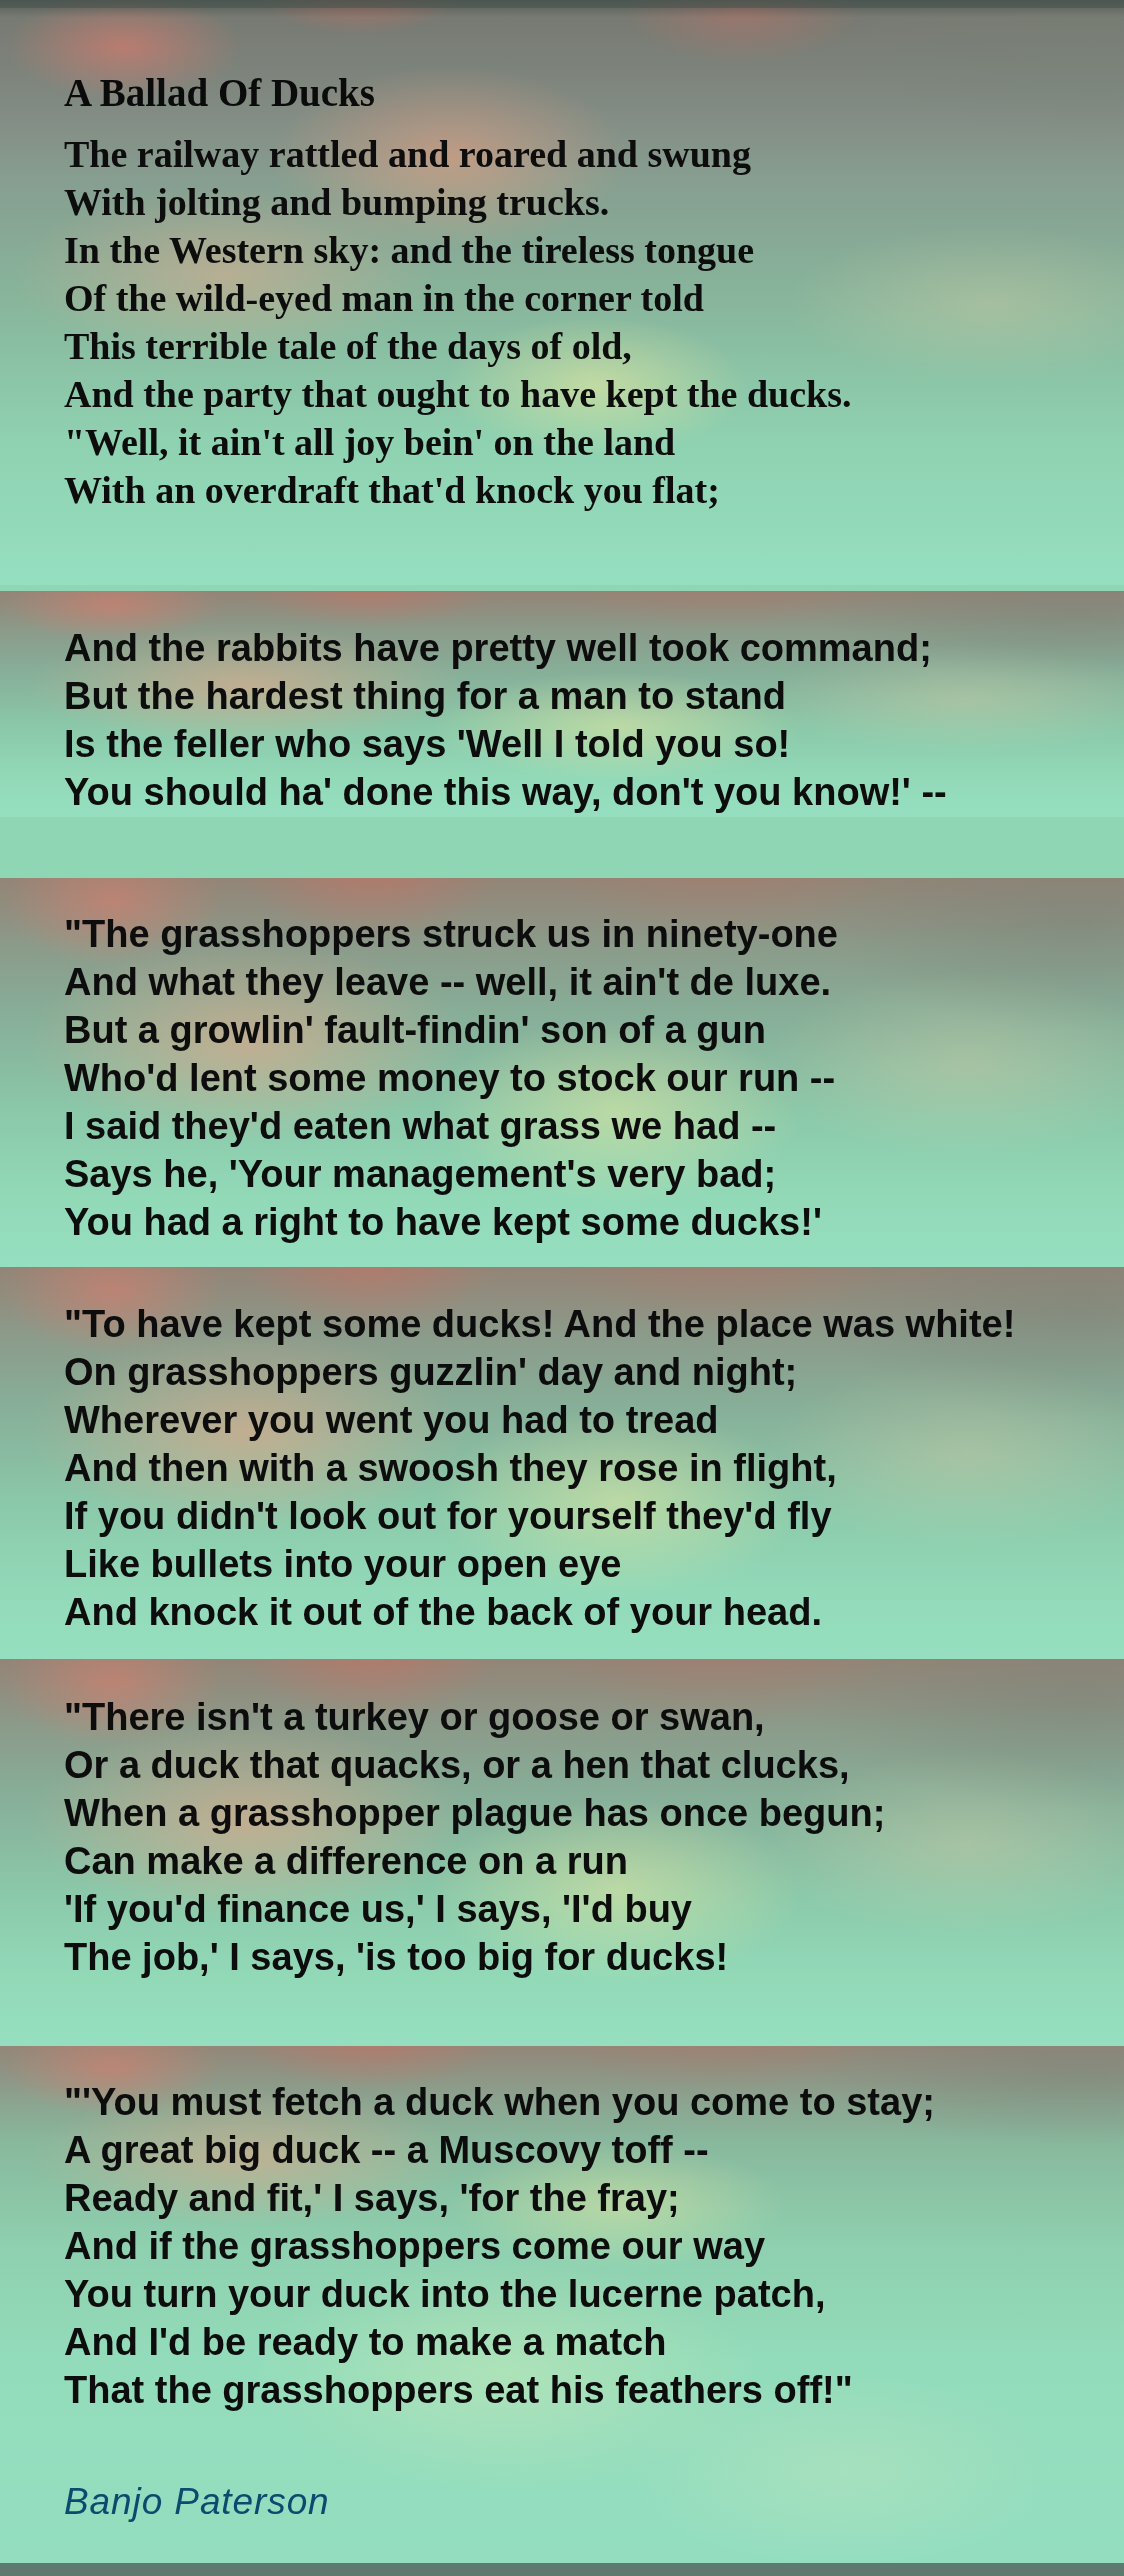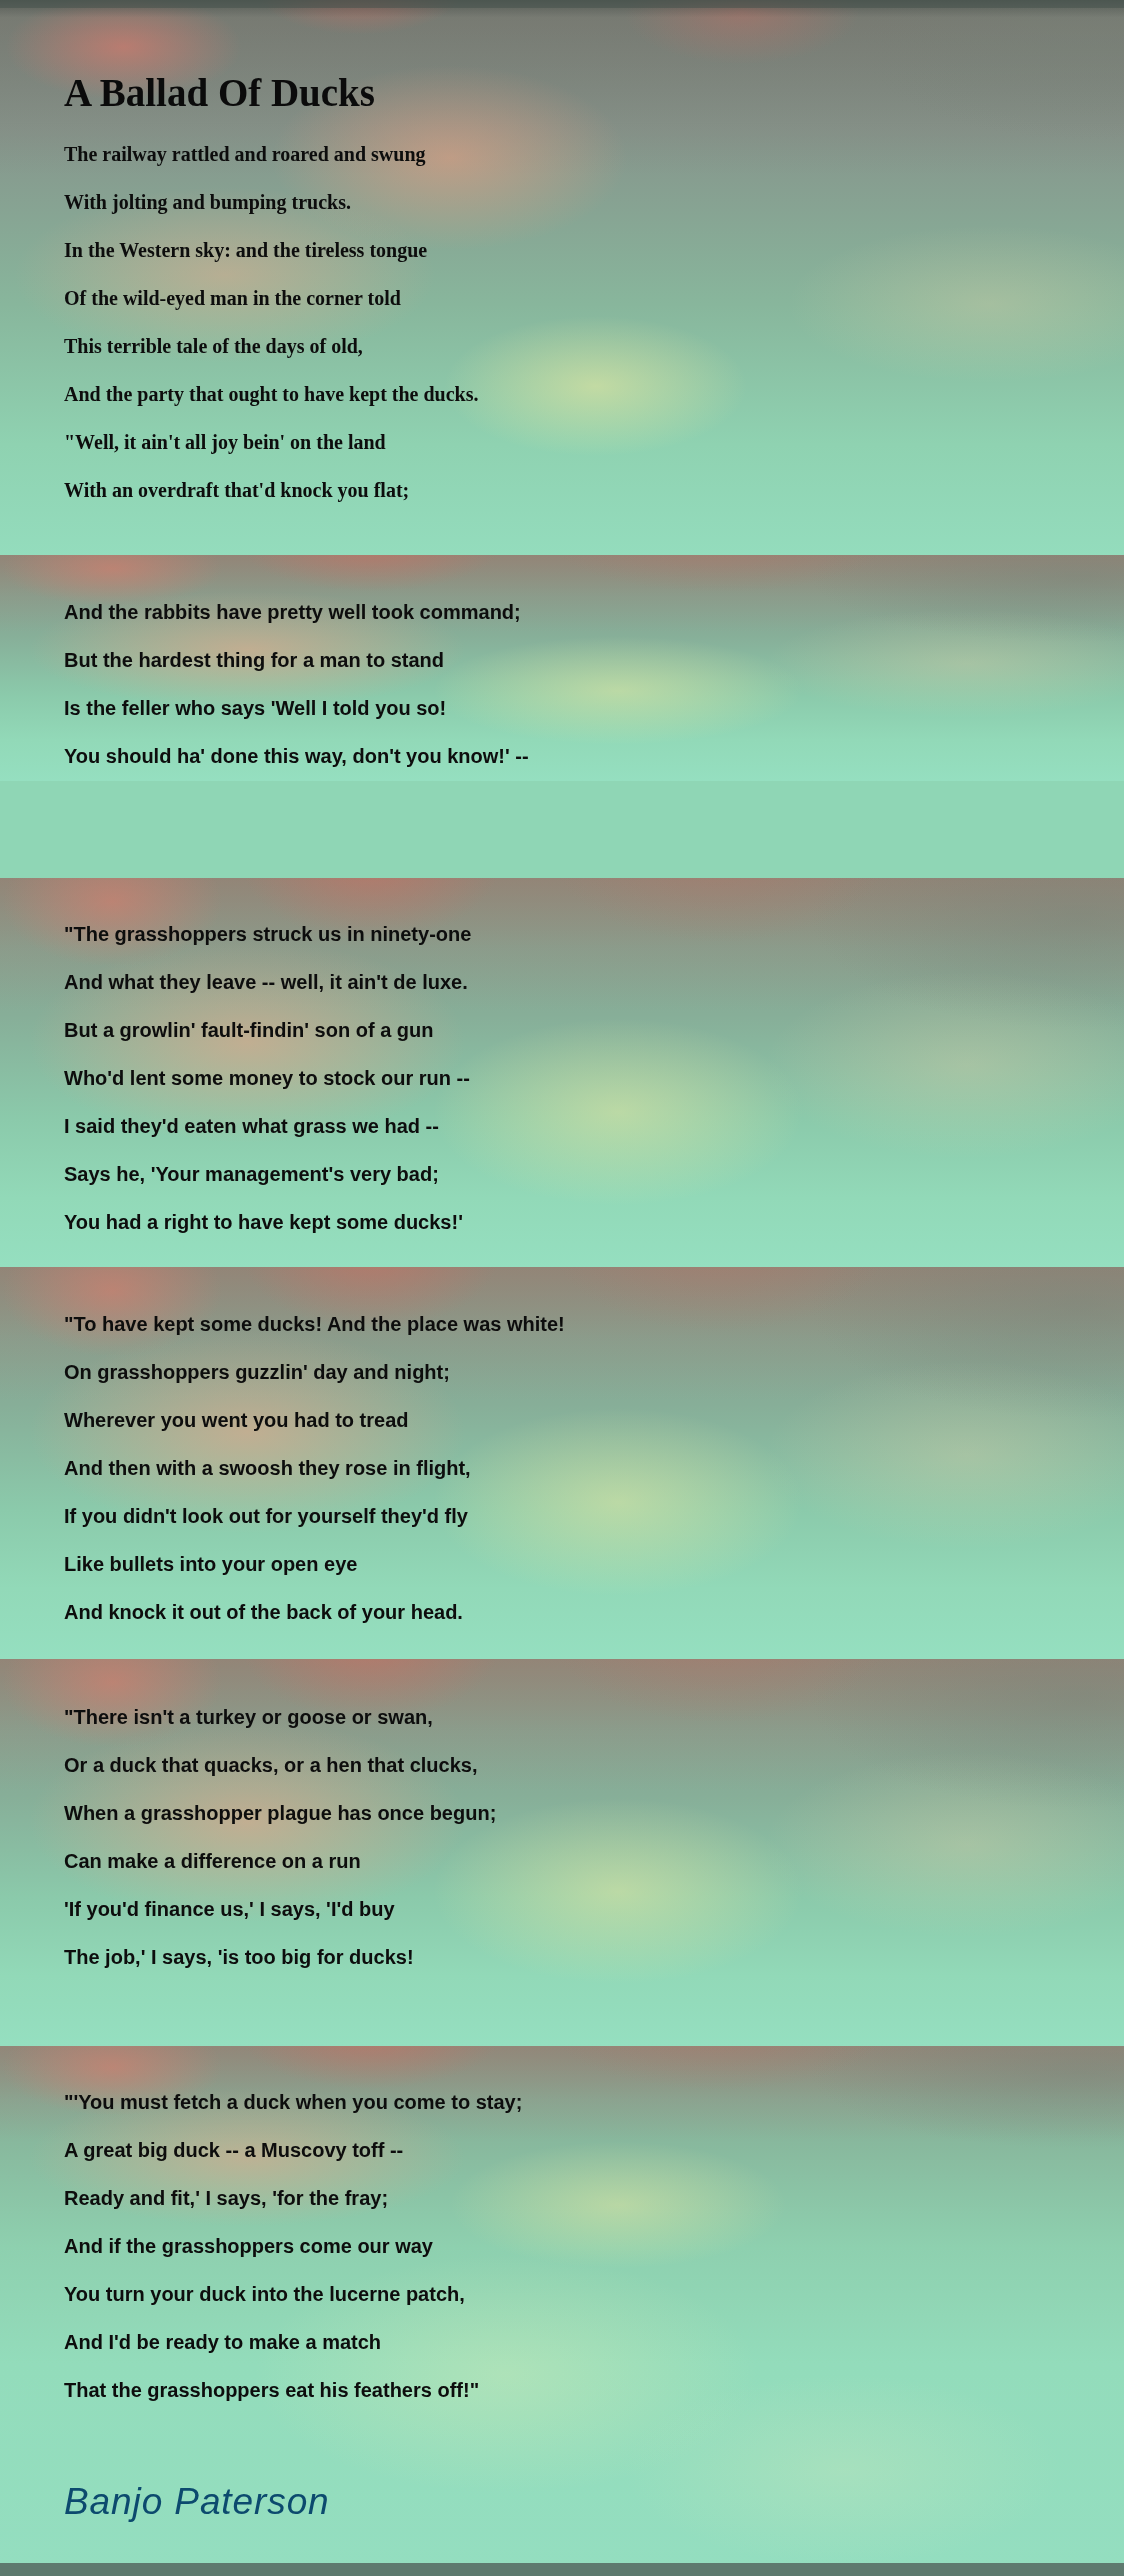--- a/index.html
+++ b/index.html
@@ -64,21 +64,21 @@
   .title{
     position:absolute;left:64px;top:43px;
     font-size:39px;font-weight:700;line-height:47px;
     color:#0b0b0b;white-space:nowrap;
   }
   .stanza{
     padding-left:64px;
   }
   .line{
     display:block;
-    font-size:20px;font-weight:700;line-height:48px;
+    font-size:38px;font-weight:700;line-height:48px;
     color:#0d0d0d;white-space:nowrap;
   }
   .pt-s1{padding-top:130px;}
   .pt-s2{padding-top:33px;}
   .pt-s3{padding-top:32px;}
   .pt-s4{padding-top:33px;}
   .pt-s5{padding-top:34px;}
   .pt-s6{padding-top:32px;}
   .author{
     position:absolute;left:64px;top:2480px;
@@ -98,21 +98,21 @@
       <span class="line">With jolting and bumping trucks.</span>
       <span class="line">In the Western sky: and the tireless tongue</span>
       <span class="line">Of the wild-eyed man in the corner told</span>
       <span class="line">This terrible tale of the days of old,</span>
       <span class="line">And the party that ought to have kept the ducks.</span>
       <span class="line">"Well, it ain't all joy bein' on the land</span>
       <span class="line">With an overdraft that'd knock you flat;</span>
     </div>
   </div>
 
-  <div class="strip tile" style="top:555px;height:226px;">
+  <div class="strip tile" style="top:591px;height:226px;">
     <div class="stanza pt-s2">
       <span class="line">And the rabbits have pretty well took command;</span>
       <span class="line">But the hardest thing for a man to stand</span>
       <span class="line">Is the feller who says 'Well I told you so!</span>
       <span class="line">You should ha' done this way, don't you know!' --</span>
       <span class="line">I could lay a bait for a man like that.</span>
     </div>
   </div>
 
   <div class="strip tile" style="top:878px;height:390px;">

